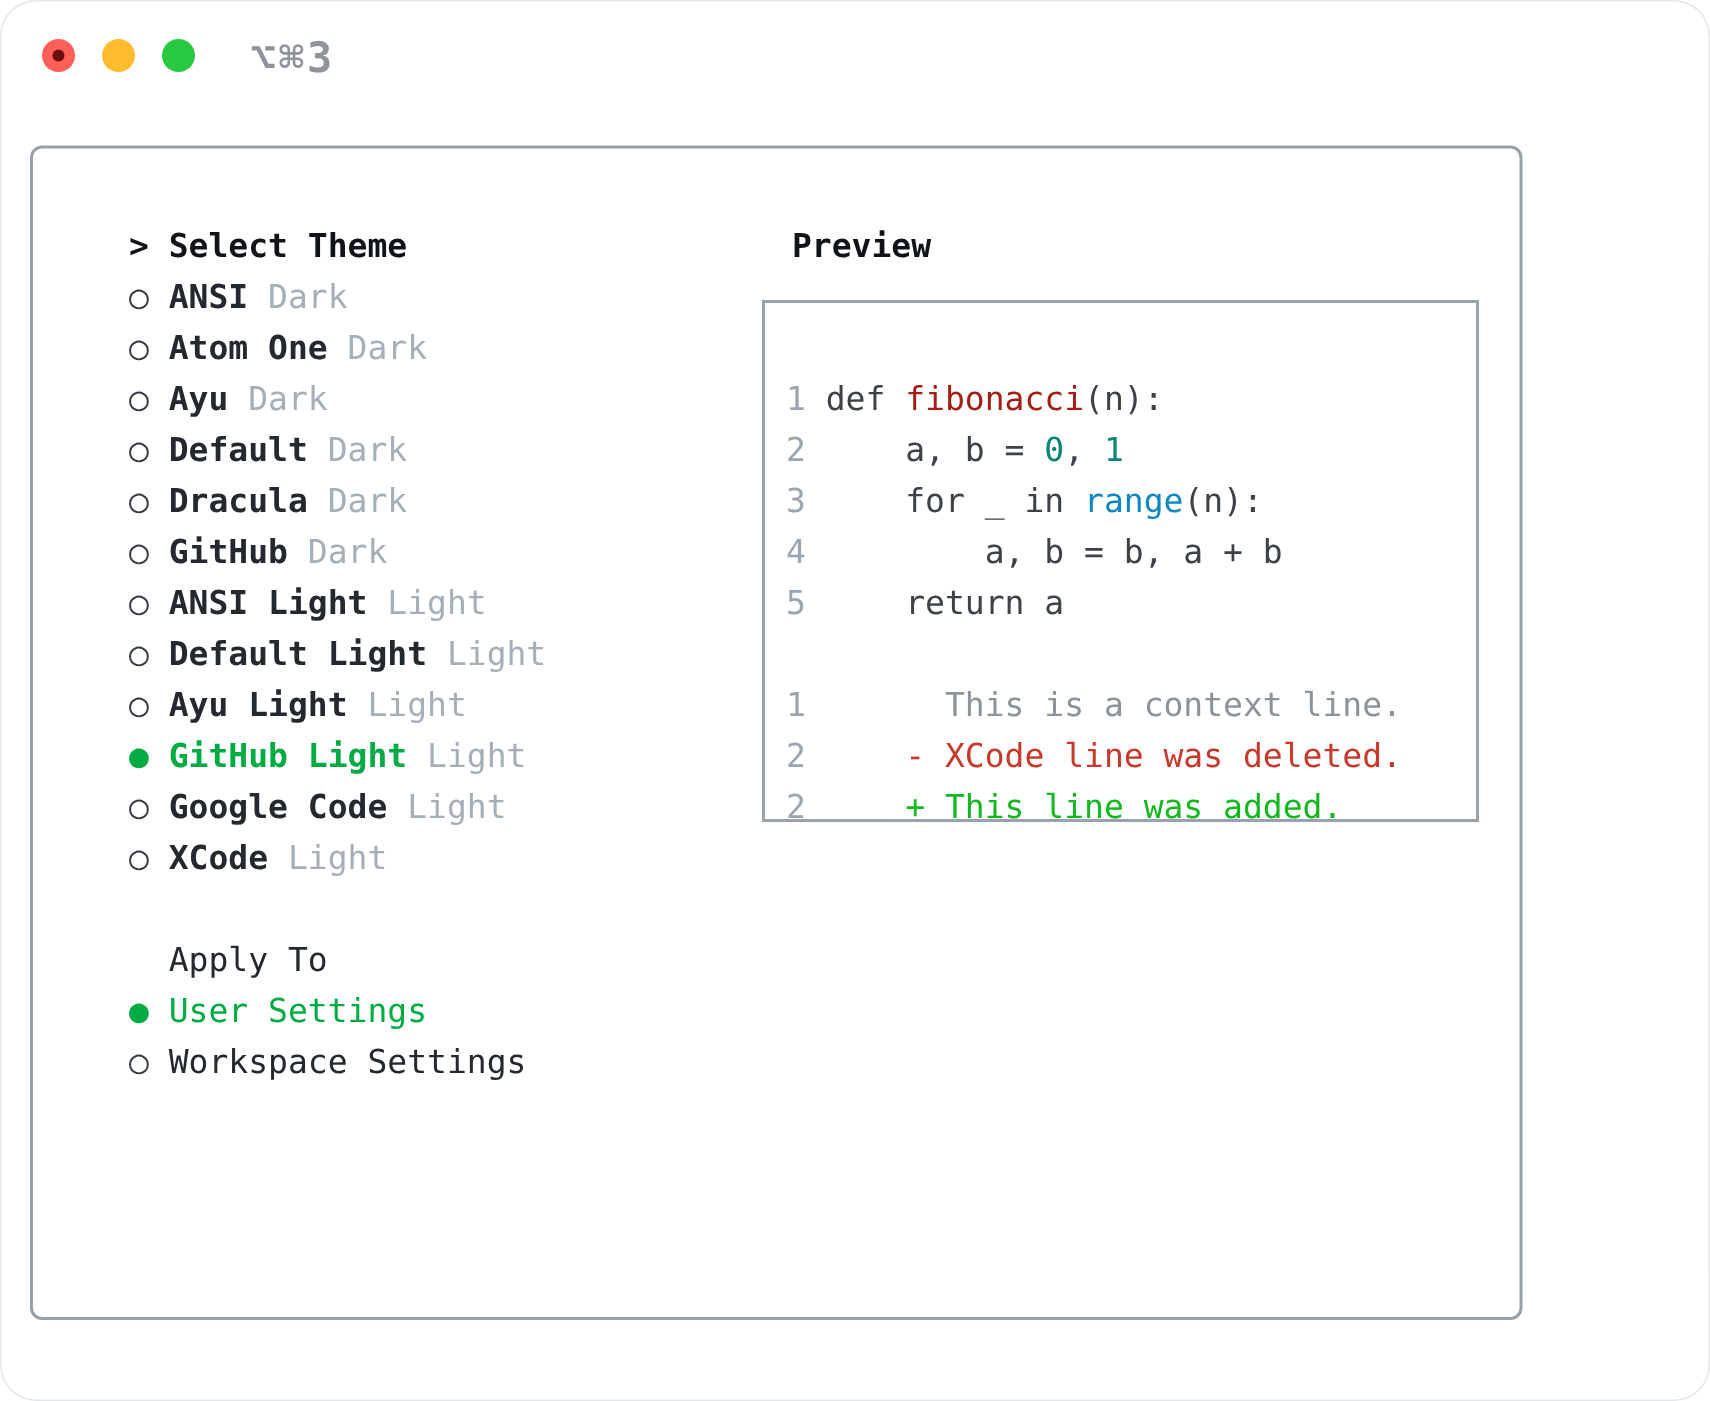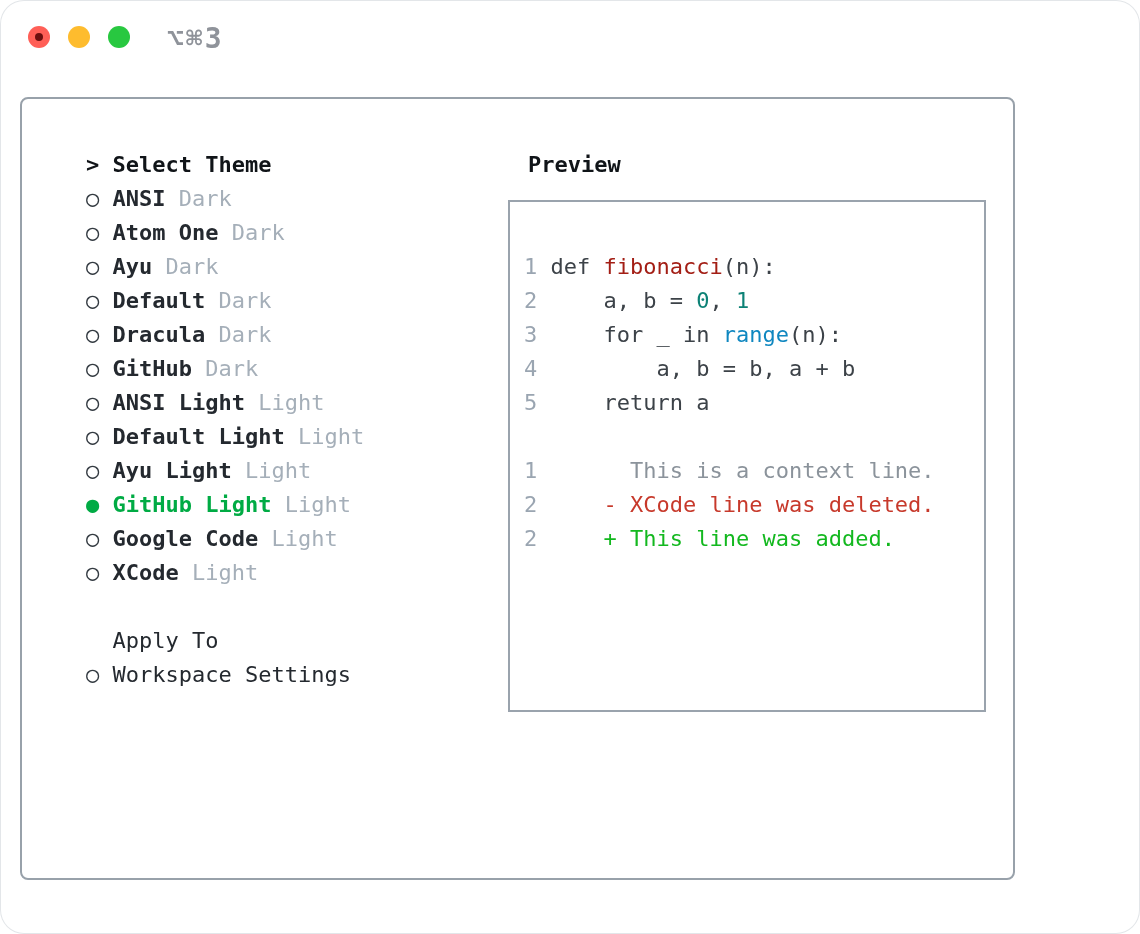--- a/index.html
+++ b/index.html
@@ -69,21 +69,21 @@
     word-break:normal;
   }
   
   .preview-title{
     position:absolute;left:528px;top:148px;
     height:34px;line-height:34px;
     font-size:22px;font-weight:bold;color:var(--text-black);
   }
   .preview-box{
     position:absolute;left:508px;top:200px;
-    width:478px;height:512px;
+    width:478px;height:348px;
     box-sizing:border-box;
     border:2px solid #9aa3ad;
     padding:48px 0 0 14px;
     background:#ffffff;
     overflow:hidden;
   }
   .code-line{height:34px;line-height:34px;font-size:22px;white-space:pre;}
   .lnum{color:var(--line-num);}
   .tk-code{color:var(--code-text);}
   .tk-func{color:var(--red-func);}
@@ -119,20 +119,21 @@
         <div class="row"><span class="marker">○ </span><span class="theme-name">ANSI Light</span><span class="variant"> Light</span></div>
         <div class="row"><span class="marker">○ </span><span class="theme-name">Default Light</span><span class="variant"> Light</span></div>
         <div class="row"><span class="marker">○ </span><span class="theme-name">Ayu Light</span><span class="variant"> Light</span></div>
         <div class="row"><span class="marker sel">● </span><span class="theme-name sel">GitHub Light</span><span class="variant"> Light</span></div>
         <div class="row"><span class="marker">○ </span><span class="theme-name">Google Code</span><span class="variant"> Light</span></div>
         <div class="row"><span class="marker">○ </span><span class="theme-name">XCode</span><span class="variant"> Light</span></div>
       </div>
     <div class="spacer"></div>
     <div class="row"><span>  </span><span>Apply To</span></div>
     <div id="apply-to-list">
+        <div class="row"><span class="marker sel">● </span><span class="opt-label sel">User Settings</span></div>
         <div class="row"><span class="marker">○ </span><span class="opt-label">Workspace Settings</span></div>
       </div>
     <div class="spacer"></div>
   </div>
 
   <div class="preview-title">Preview</div>
   <div class="preview-box" id="preview-box">
       <div class="code-line"><span class="lnum">1 </span><span class="tk-code">def </span><span class="tk-func">fibonacci</span><span class="tk-code">(n):</span></div>
       <div class="code-line"><span class="lnum">2 </span><span class="tk-code">    a, b = </span><span class="tk-num">0</span><span class="tk-code">, </span><span class="tk-num">1</span></div>
       <div class="code-line"><span class="lnum">3 </span><span class="tk-code">    for _ in </span><span class="tk-builtin">range</span><span class="tk-code">(n):</span></div>

